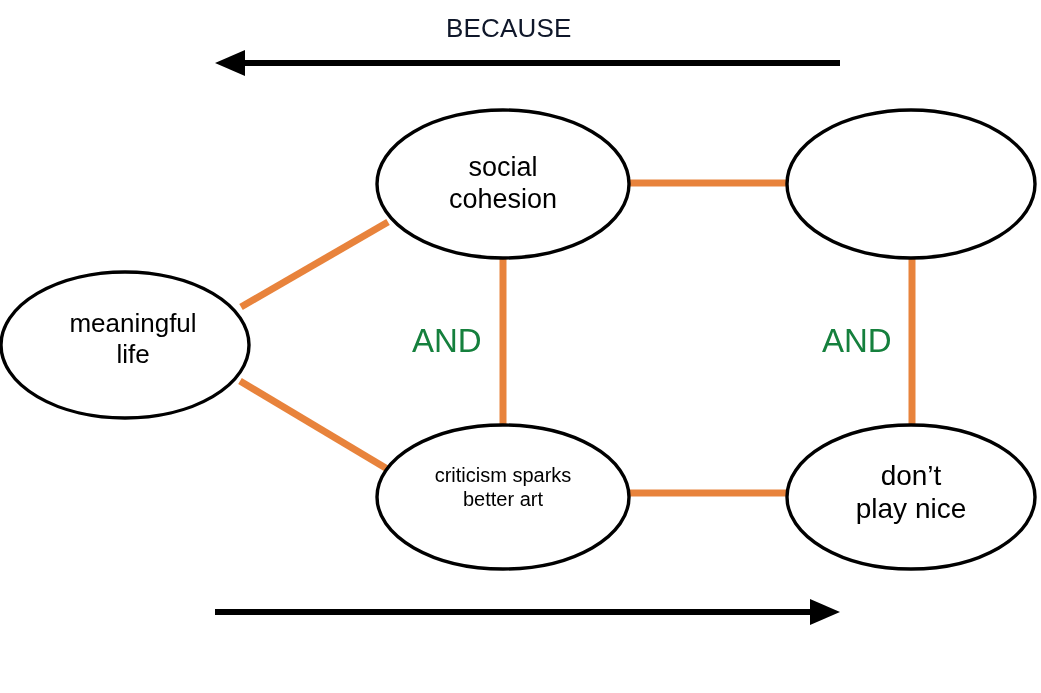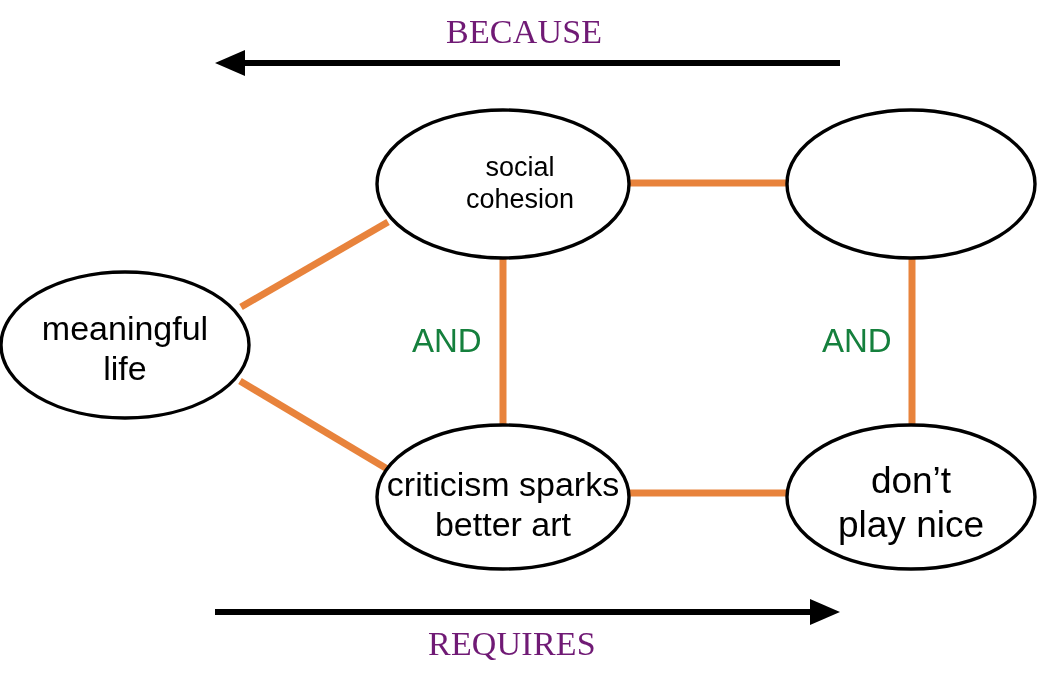--- a/index.html
+++ b/index.html
@@ -29,23 +29,23 @@
     position: absolute;
     text-align: center;
     color: #000000;
     line-height: 1.18;
     white-space: pre-line;
     pointer-events: none;
     font-family: "Liberation Sans", sans-serif;
   }
   .axis-label {
     position: absolute;
-    color: #701a75;
-    font-family: Liberation Serif, serif;
-    font-size: 34px;
+    color: #0f172a;
+    font-family: Liberation Sans, sans-serif;
+    font-size: 26px;
     letter-spacing: 0.2px;
     white-space: nowrap;
   }
   .and-label {
     position: absolute;
     color: #15803d;
     font-family: "Liberation Sans", sans-serif;
     font-size: 33px;
     white-space: nowrap;
   }
@@ -77,34 +77,33 @@
     <g id="arrows-layer" stroke="#000000" fill="#000000">
 
       <line x1="840" y1="63" x2="235" y2="63" stroke-width="6"></line>
       <polygon stroke="none" points="215,63 245,50 245,76"></polygon>
 
       <line x1="215" y1="612" x2="820" y2="612" stroke-width="6"></line>
       <polygon stroke="none" points="840,612 810,599 810,625"></polygon>
     </g>
   </svg>
 
-  <div class="node-text" style="left:1px; top:308px; width:248px; font-size:34px;">meaningful
+  <div class="node-text" style="left:1px; top:308px; width:248px; font-size:26px;padding-left:8px;">meaningful
 life</div>
 
-  <div class="node-text" style="left:394px; top:152px; width:252px; font-size:27px;">social
+  <div class="node-text" style="left:377px; top:152px; width:252px; font-size:27px;">social
 cohesion</div>
 
 
-  <div class="node-text" style="left:377px; top:464px; width:252px; font-size:34px;">criticism sparks
+  <div class="node-text" style="left:377px; top:464px; width:252px; font-size:20px;">criticism sparks
 better art</div>
 
-  <div class="node-text" style="left:787px; top:459px; width:248px; font-size:37px;">don’t
+  <div class="node-text" style="left:787px; top:459px; width:248px; font-size:28px;">don’t
 play nice</div>
 
   <div class="and-label" style="left:412px; top:322px;">AND</div>
 
   <div class="and-label" style="left:822px; top:322px;">AND</div>
 
   <div class="axis-label" style="left:446px; top:13px;">BECAUSE</div>
 
-  <div class="axis-label" style="left:428px; top:625px;">REQUIRES</div>
 
 </div>
 
 </body></html>

